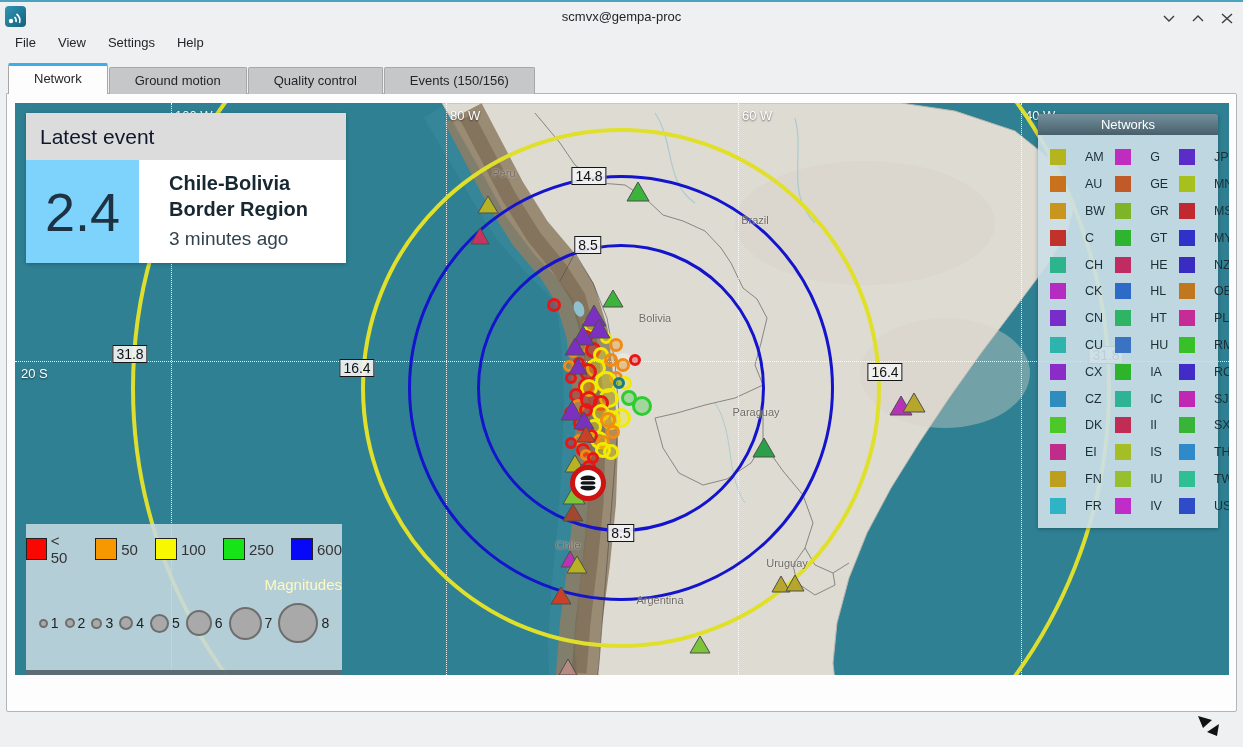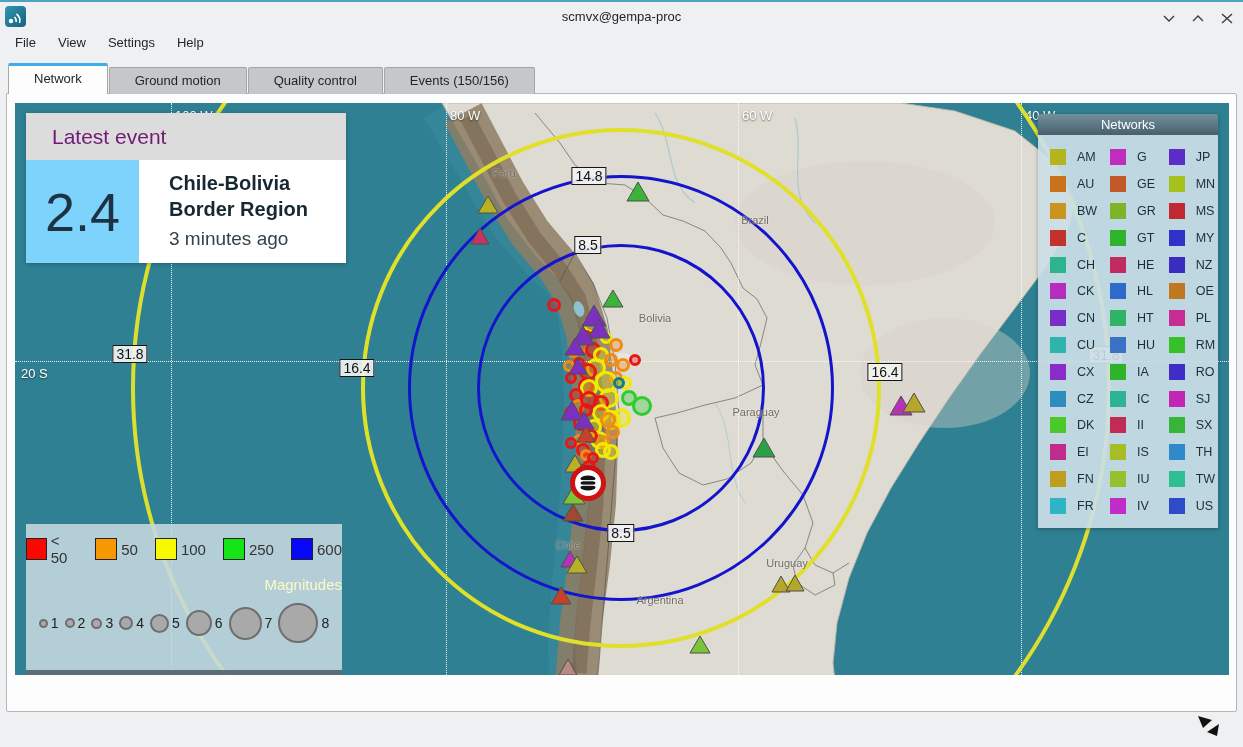--- a/index.html
+++ b/index.html
@@ -30,34 +30,34 @@
   .country{position:absolute;transform:translate(-50%,-50%);color:#6f6b64;font-size:11px;
            text-shadow:0 0 2px rgba(255,255,255,.75);z-index:2;white-space:nowrap}
   .evt{position:absolute;border-radius:50%;box-sizing:border-box;z-index:3}
   .station{position:absolute;z-index:4;line-height:0}
   .epi{position:absolute;width:36px;height:36px;border-radius:50%;background:#fff;border:5px solid #cf1212;
        box-sizing:border-box;z-index:5;display:flex;align-items:center;justify-content:center}
   .ring-label{position:absolute;transform:translate(-50%,-50%);background:rgba(242,242,242,.92);
        border:1px solid #151515;font-size:14px;padding:0 3px;color:#111;z-index:6;white-space:nowrap}
   
   .latest{position:absolute;left:11px;top:10px;width:320px;z-index:8;box-shadow:0 1px 4px rgba(0,0,0,.25)}
-  .latest-head{height:47px;line-height:47px;background:#dcdcdc;font-size:21px;color:#701a75;padding-left:26px}
+  .latest-head{height:47px;line-height:47px;background:#dcdcdc;font-size:21px;color:#0f172a;padding-left:14px}
   .latest-body{display:flex;height:103px;background:#fff}
   .latest-mag{width:113px;background:#7dd3fc;display:flex;align-items:center;justify-content:center;
               font-size:54px;color:#1d3344}
   .latest-info{flex:1;padding:10px 0 0 30px}
   .latest-region{font-size:20px;font-weight:bold;color:#172832;line-height:1.32}
   .latest-time{font-size:19px;color:#32434e;margin-top:5px}
   
   .networks{position:absolute;left:1023px;top:11px;width:180px;z-index:8;box-shadow:0 1px 4px rgba(0,0,0,.3)}
   .networks-head{height:21px;line-height:21px;text-align:center;color:#fff;font-size:13px;
        background:linear-gradient(#73909c,#48606c);border-radius:3px 3px 0 0}
   .networks-body{background:rgba(203,222,230,.92);padding:9px 0 9px 12px;display:grid;
        grid-auto-flow:column;grid-template-rows:repeat(14,26.8px);column-gap:10px}
-  .net-item{display:flex;align-items:center;gap:11px;font-size:12.5px;color:#1c2e36}
+  .net-item{display:flex;align-items:center;gap:19px;font-size:12.5px;color:#1c2e36}
   .net-sq{width:16px;height:16px;flex:0 0 16px}
   
   .legend{position:absolute;left:11px;top:421px;width:316px;height:167px;z-index:8;
           background:rgba(198,216,224,.88)}
   .legend-title{text-align:center;font-size:15px;font-weight:bold;color:#111;padding-top:9px}
   .depth-row{display:flex;justify-content:center;gap:17px;margin-top:8px}
   .depth-item{display:flex;align-items:center;gap:4px;font-size:15px;color:#333}
   .depth-sq{width:22px;height:22px;border:1px solid #222;box-sizing:border-box}
   .mag-title{text-align:right;font-size:15px;font-weight:normal;color:#fef9c3;margin-top:10px}
   .mag-row{display:flex;align-items:center;justify-content:center;gap:6px;margin-top:8px;height:44px}

